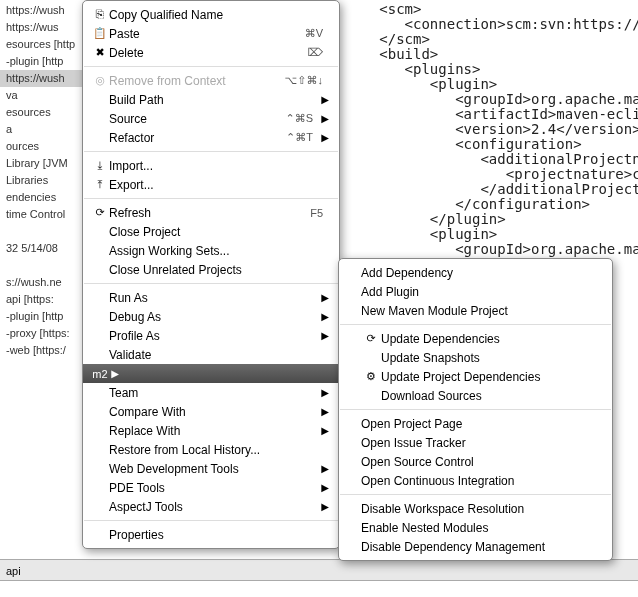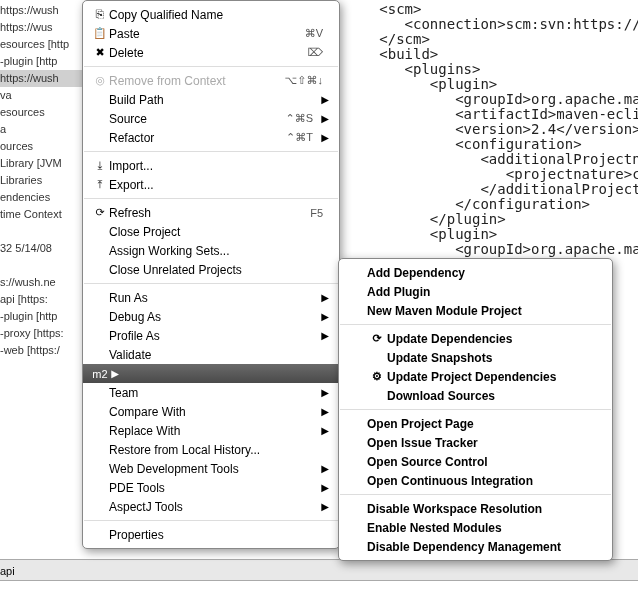--- a/index.html
+++ b/index.html
@@ -22,21 +22,21 @@
   left: 0; top: 0;
   width: 86px;
   height: 100%;
   background: #fff;
   overflow: hidden;
   padding-top: 2px;
   font-size: 11px;
   color: #333;
   line-height: 17px;
 }
-.tree-panel div { white-space: nowrap; padding-left: 0; }
+.tree-panel div { white-space: nowrap; padding-left: 6px; }
 .tree-sel { background: #d0d0d0; }
 .xml-panel {
   position: absolute;
   left: 354px; top: 0; right: 0;
   font-family: Menlo, Monaco, monospace;
   font-size: 14px;
   color: #222;
   line-height: 15px;
   padding: 2px 0;
   white-space: pre;
@@ -91,51 +91,52 @@
 .menu-arrow {
   width: 10px;
   text-align: right;
   font-size: 10px;
 }
 .menu-sep {
   height: 1px;
   background: #ddd;
   margin: 4px 1px;
 }
-.submenu .menu-item { padding-left: 28px; font-weight: bold; }
+.submenu .menu-item { padding-left: 22px; }
 .submenu .menu-icon { width: 20px; }
 .bottom-bar {
   position: absolute;
   left: 0; right: 0; bottom: 16px;
   height: 22px;
   background: #e8e8e8;
   border-top: 1px solid #aaa;
   border-bottom: 1px solid #aaa;
   line-height: 22px;
+  padding-left: 6px;
   font-size: 11px;
 }
 </style>
 </head>
 <body>
 
 <div class="editor-back">
   <div class="tree-panel" id="tree">
       <div>https://wush</div>
       <div>https://wus</div>
       <div>esources [http</div>
       <div>-plugin [http</div>
       <div class="tree-sel">https://wush</div>
       <div>va</div>
       <div>esources</div>
       <div>a</div>
       <div>ources</div>
       <div>Library [JVM</div>
       <div>Libraries</div>
       <div>endencies</div>
-      <div>time Context</div>
+      <div>time Control</div>
       <div>&nbsp;</div>
       <div>32 5/14/08</div>
       <div>&nbsp;</div>
       <div>s://wush.ne</div>
       <div>api [https:</div>
       <div>-plugin [http</div>
       <div>-proxy [https:</div>
       <div>-web [https:/</div>
     </div>
   <div class="xml-panel" id="xml">   &lt;scm&gt;

